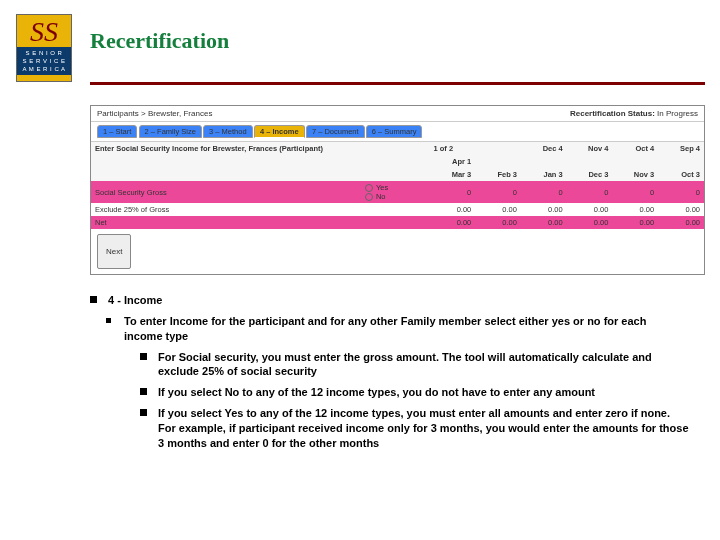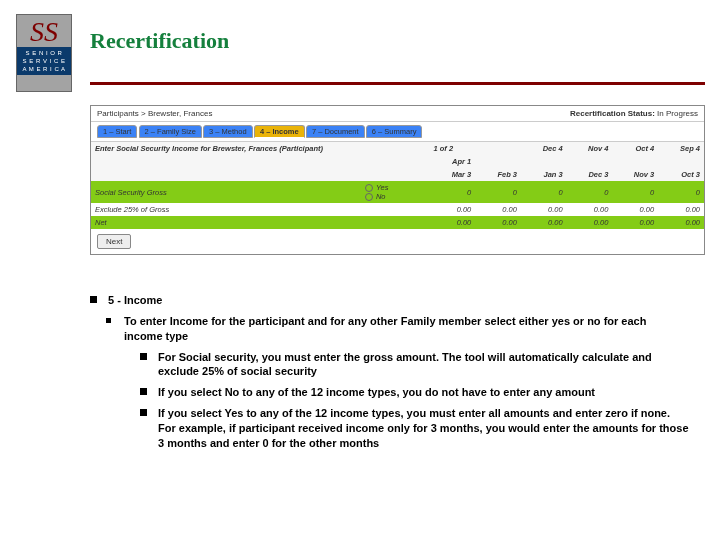--- a/index.html
+++ b/index.html
@@ -11,23 +11,23 @@
     background: #fff;
     font-size: 11px;
     color: #000;
     position: relative;
   }
   .logo {
     position: absolute;
     left: 16px;
     top: 14px;
     width: 56px;
-    height: 78px;
+    height: 68px;
     border: 1px solid #666;
-    background: #a3a3a3;
+    background: #eab308;
     text-align: center;
   }
   .logo .ss {
     font-family: Georgia, serif;
     font-size: 28px;
     font-style: italic;
     color: #7d0000;
     line-height: 30px;
     margin-top: 2px;
   }
@@ -88,46 +88,45 @@
   }
   .shot .tab.active {
     background: #eab308;
     font-weight: bold;
     border-bottom-color: #fff;
   }
   .shot table {
     width: 100%;
     border-collapse: collapse;
     font-size: 7.5px;
-    font-style: italic;
   }
   .shot td, .shot th {
     padding: 2px 4px;
     text-align: left;
     white-space: nowrap;
   }
   .shot .hdr td {
     font-weight: bold;
     background: #f6f6f6;
   }
   .shot .num { text-align: right; width: 40px; }
   .shot .radio {
     display: inline-block;
     width: 8px; height: 8px;
     border: 1px solid #666;
     border-radius: 50%;
     vertical-align: middle;
     margin-right: 3px;
   }
-  .shot .zebra { background: #84cc16; }
+  .shot .zebra { background: #ec4899; }
   .shot .btn {
     border: 1px solid #888;
     background: #eee;
     border-radius: 2px;
-    padding: 2px 8px;
+    padding: 12px 8px;
     margin: 5px 6px;
     font-size: 8px;
     display: inline-block;
     text-align: center;
   }
   .notes {
     position: absolute;
     left: 90px;
     top: 293px;
     width: 600px;
@@ -242,19 +241,19 @@
       <td class="num">0.00</td>
       <td class="num">0.00</td>
     </tr>
   </tbody>
     </table>
   <span class="btn">Next</span>
 </div>
 
 <div class="notes">
   <ul>
-    <li class="lvl1"><span class="sq"></span><span>5 - Income</span></li>
+    <li class="lvl1"><span class="sq"></span><span>4 - Income</span></li>
     <li class="lvl2"><span class="sq"></span><span>To enter Income for the participant and for any other Family member select either yes or no for each income type</span></li>
     <li class="lvl3"><span class="sq"></span><span>For Social security, you must enter the gross amount.  The tool will automatically calculate and exclude 25% of social security</span></li>
     <li class="lvl3"><span class="sq"></span><span>If you select No to any of the 12 income types, you do not have to enter any amount</span></li>
     <li class="lvl3"><span class="sq"></span><span>If you select Yes to any of the 12 income types, you must enter all amounts and enter zero if none.  For example, if participant received income only for 3 months, you would enter the amounts for those 3 months and enter 0 for the other months</span></li>
   </ul>
 </div>
 
 </body></html>

